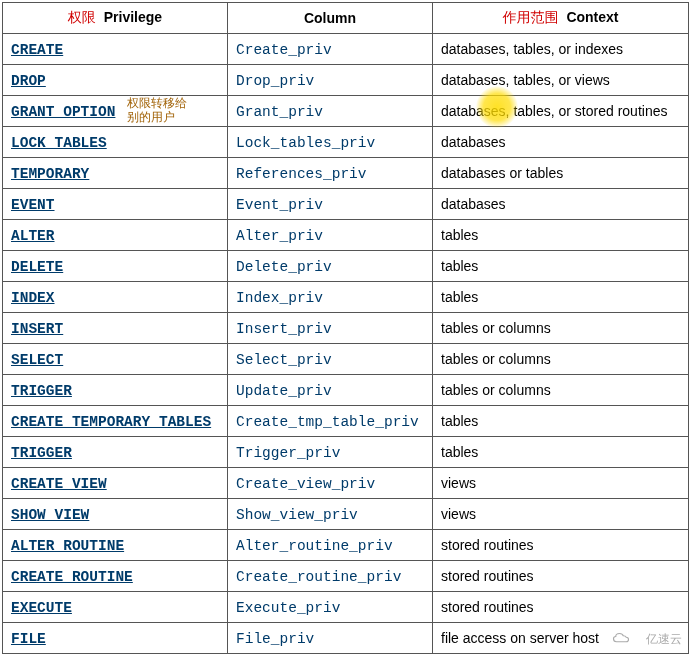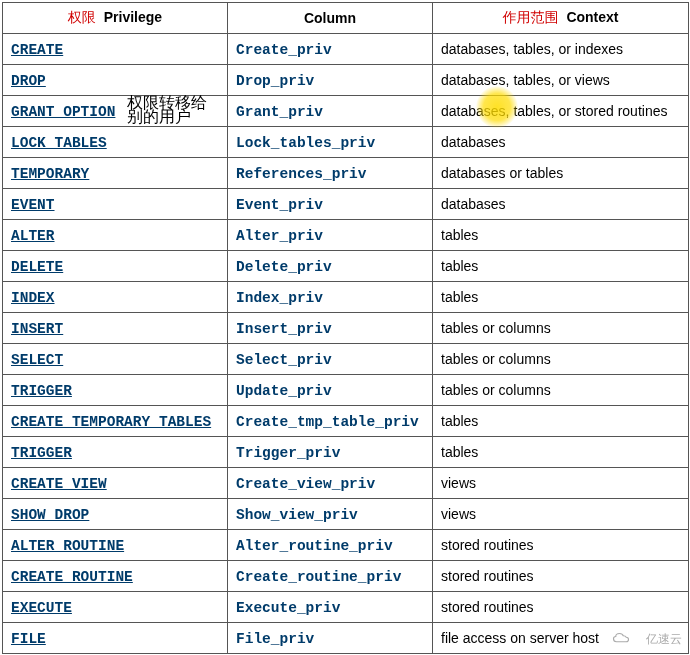--- a/index.html
+++ b/index.html
@@ -44,31 +44,31 @@
       color: #003b6a;
       font-family: "Courier New", monospace;
       font-weight: bold;
       text-decoration: underline;
       font-size: 14.5px;
       margin-top: 12px;
     }
     .col-val {
       color: #003b6a;
       font-family: "Courier New", monospace;
-      font-weight: bold;
+      font-weight: normal;
       font-size: 14.5px;
     }
     .ctx-val {
       color: #000;
       font-size: 14px;
     }
     .annotation {
       position: absolute;
-      color: #000000;
-      font-size: 16px;
+      color: #a16207;
+      font-size: 12px;
       line-height: 14px;
       z-index: 5;
       white-space: pre;
     }
     .highlight {
       position: absolute;
       width: 42px;
       height: 42px;
       border-radius: 50%;
       background: radial-gradient(circle, rgba(255,220,0,0.85) 0%, rgba(255,220,0,0.7) 45%, rgba(255,220,0,0) 72%);
@@ -188,21 +188,21 @@
         <td><a href="#" class="priv-link">TRIGGER</a></td>
         <td><span class="col-val">Trigger_priv</span></td>
         <td><span class="ctx-val">tables</span></td>
       </tr>
       <tr>
         <td><a href="#" class="priv-link">CREATE VIEW</a></td>
         <td><span class="col-val">Create_view_priv</span></td>
         <td><span class="ctx-val">views</span></td>
       </tr>
       <tr>
-        <td><a href="#" class="priv-link">SHOW DROP</a></td>
+        <td><a href="#" class="priv-link">SHOW VIEW</a></td>
         <td><span class="col-val">Show_view_priv</span></td>
         <td><span class="ctx-val">views</span></td>
       </tr>
       <tr>
         <td><a href="#" class="priv-link">ALTER ROUTINE</a></td>
         <td><span class="col-val">Alter_routine_priv</span></td>
         <td><span class="ctx-val">stored routines</span></td>
       </tr>
       <tr>
         <td><a href="#" class="priv-link">CREATE ROUTINE</a></td>

